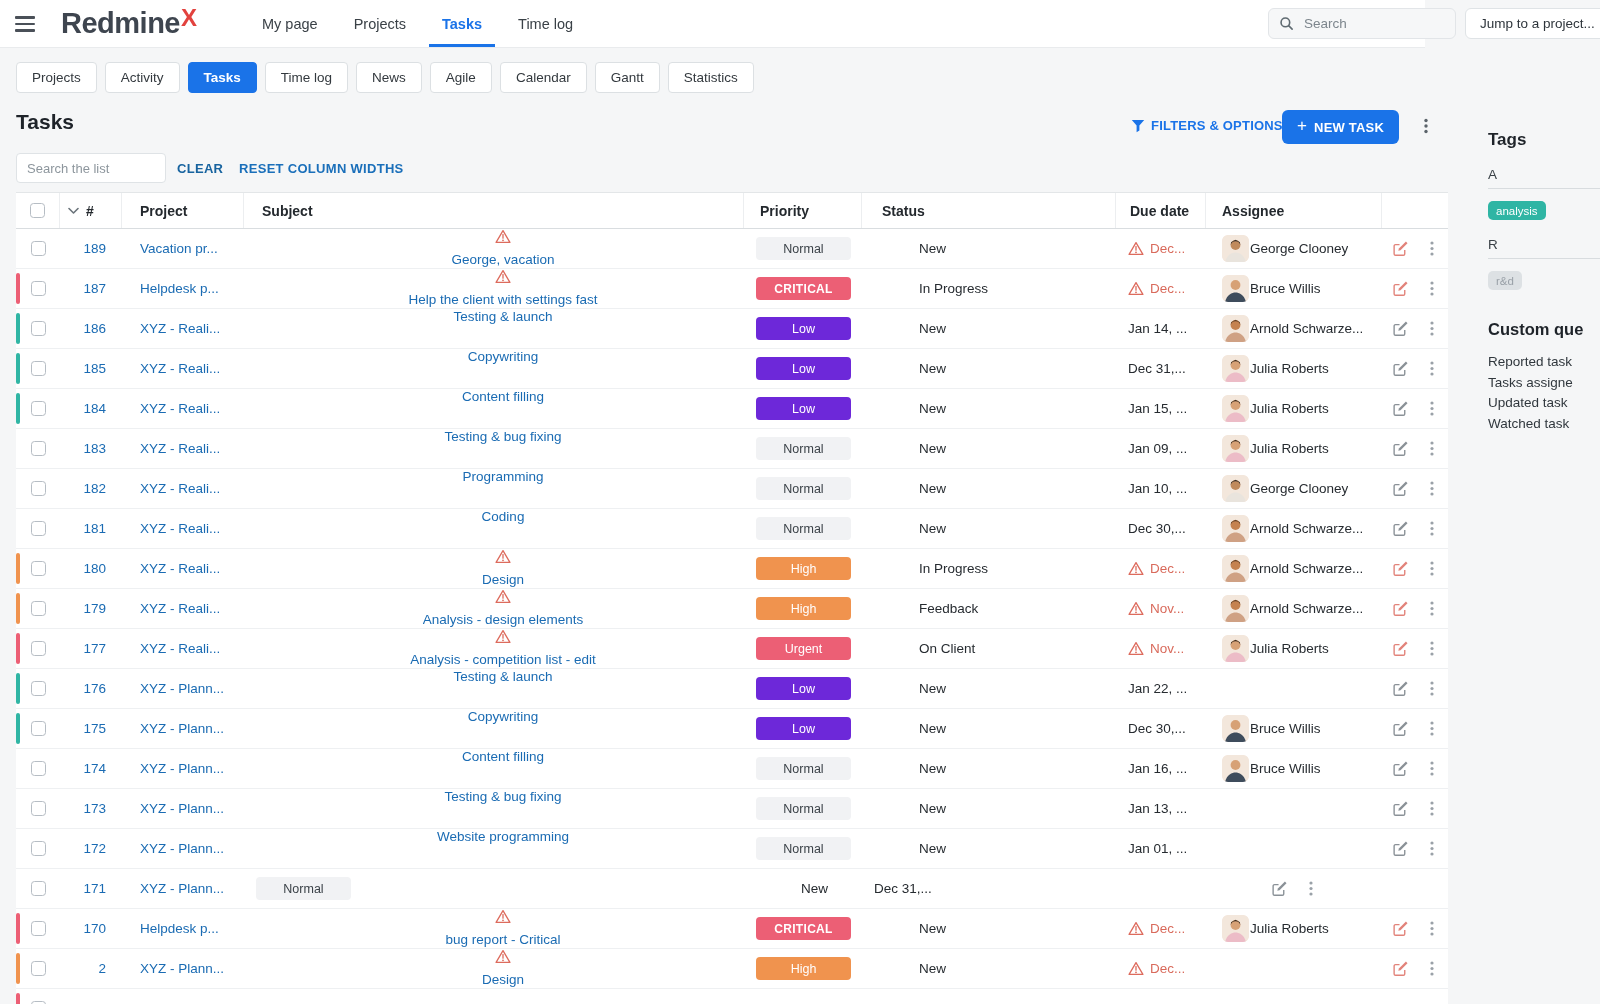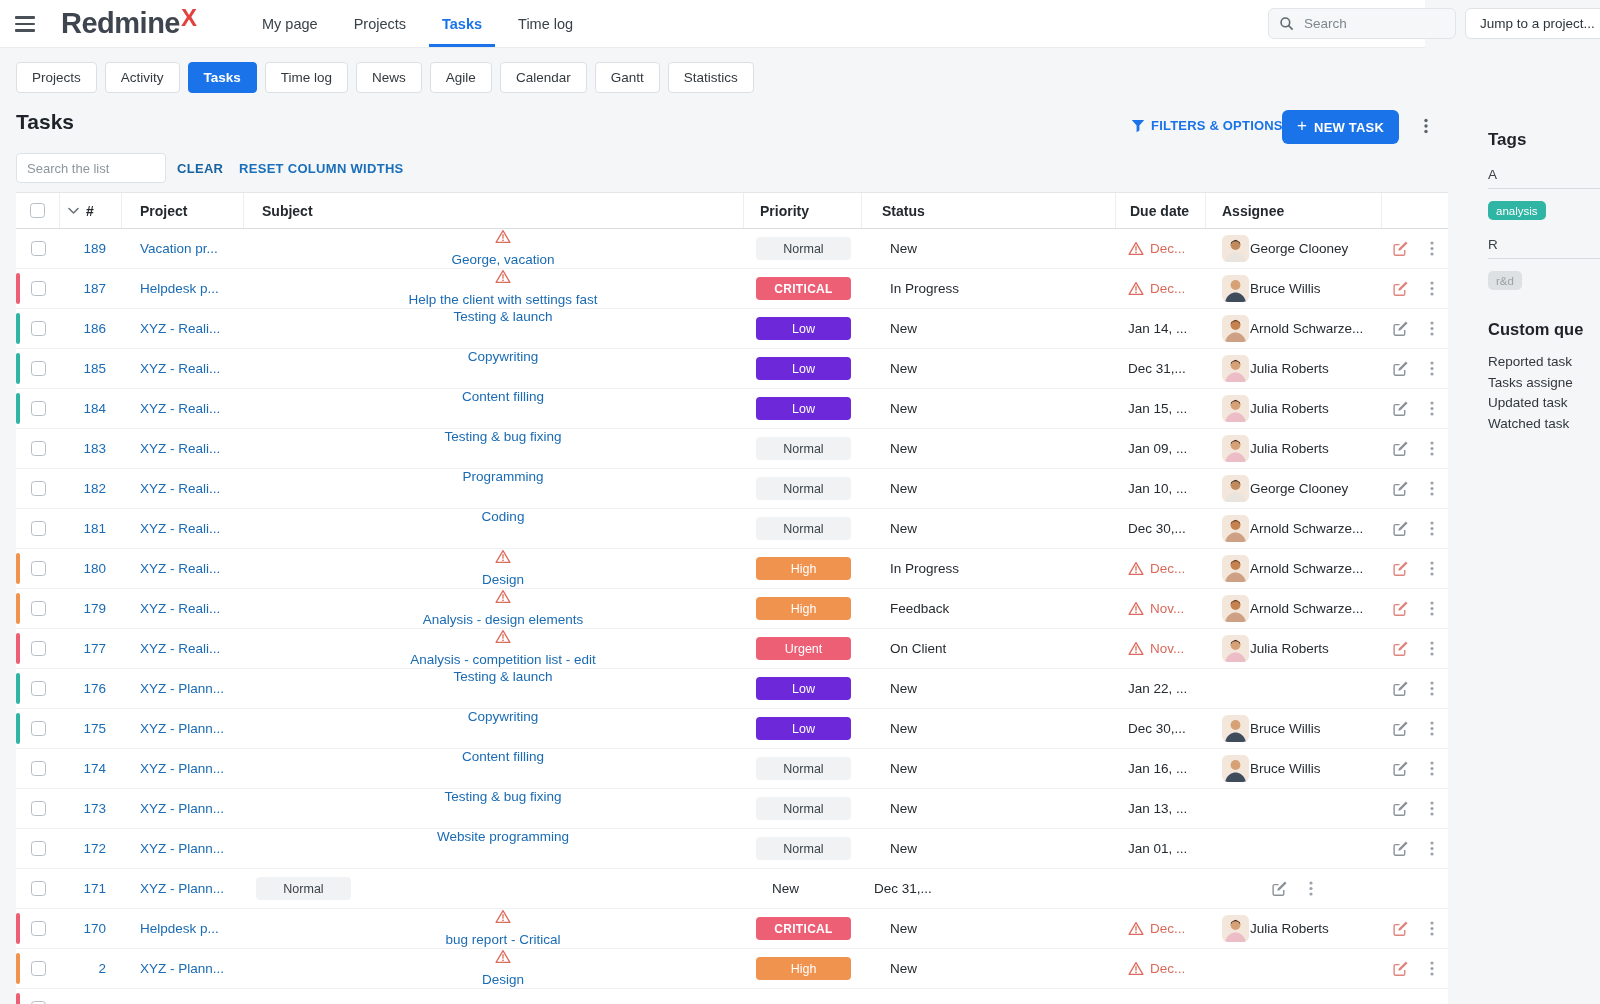--- a/index.html
+++ b/index.html
@@ -76,21 +76,21 @@
   .c-subject { padding-left:18px; gap:8px;flex-direction:column; }
   .c-subject a { color:#1a6bb3; cursor:pointer; overflow:hidden; text-overflow:ellipsis; }
   .c-priority { padding-left:12px; }
   .pill { display:inline-block; width:95px; text-align:center; padding:4.5px 0; border-radius:4px;
     font-size:12.5px; }
   .p-normal { background:#f1f2f4; color:#3b4248; }
   .p-low { background:#6d28d9; color:#fff; }
   .p-high { background:#f0934e; color:#fff; }
   .p-urgent { background:#ec5f75; color:#fff; }
   .p-critical { background:#ec5f75; color:#fff; font-weight:bold; font-size:12px; letter-spacing:.3px; }
-  .c-status { padding-left:28px; }
+  .c-status { padding-left:28px;margin-left:29px; }
   .c-due { padding-left:12px; gap:6px; }
   .c-due.overdue span { color:#d96a5b; }
   .c-assignee { padding-left:16px; gap:1px; }
   .c-assignee .name { overflow:hidden; text-overflow:ellipsis; }
   .avatar { width:27px; height:27px; border-radius:6px; overflow:hidden; flex:none; background:#f3e7dc; }
   .c-actions { justify-content:center; gap:16px; }
   .icon-btn { display:flex; color:#8a9197; cursor:pointer; }
   .icon-btn.red { color:#e2837a; }
   .warn-icon { display:flex; flex:none; }
   

